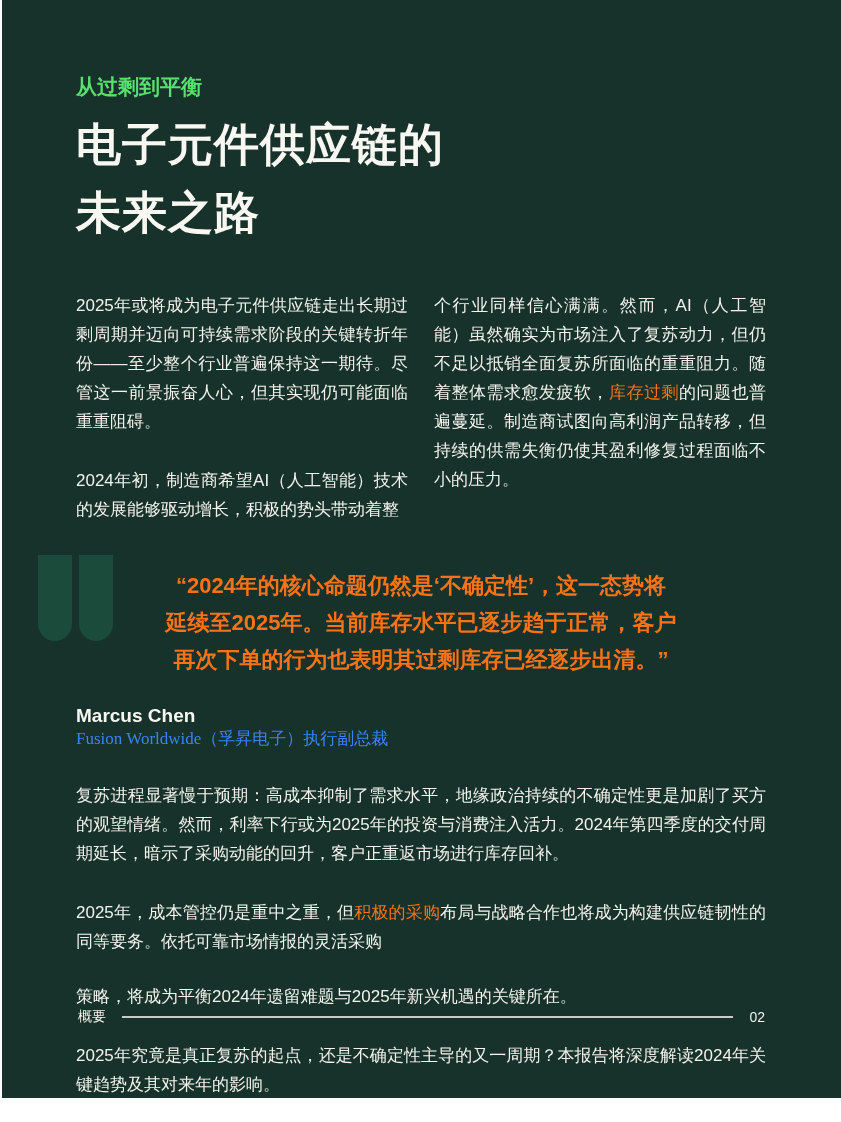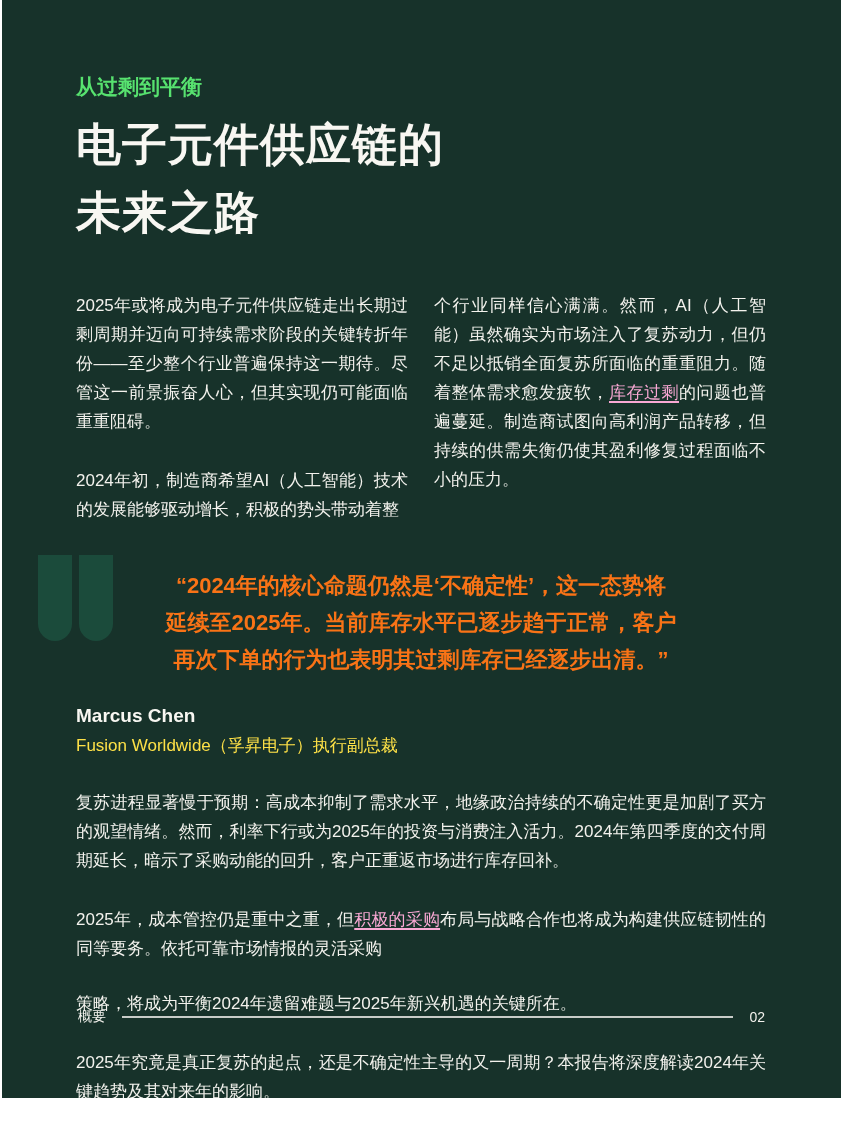--- a/index.html
+++ b/index.html
@@ -37,22 +37,21 @@
   .cols.bottom { margin-top:32px;flex-direction:column; }
   .col { flex:1; min-width:0; }
   p.body {
     font-size:17px; line-height:1.7;
     color:#f3f2ed;
     margin:0 0 30px 0;
     text-align:justify;
   }
   p.body:last-child { margin-bottom:0; }
   a.link, a.link:visited {
-    color:#f9a8d4;
-    text-decoration:underline;
+    color:#f97316;
     text-decoration-thickness:2px;
     text-underline-offset:3px;
     cursor:pointer;
   }
   .quote-wrap { position:relative; margin-top:44px; }
   .qmarks {
     position:absolute; left:-38px; top:-13px;
     display:flex; gap:7px;
     z-index:0;
   }
@@ -64,21 +63,21 @@
   .quote-text {
     position:relative; z-index:1;
     font-size:22px; font-weight:bold;
     color:#f97316;
     line-height:1.68;
     text-align:center;
     text-wrap:balance;
   }
   .attribution { margin-top:26px; }
   .author { font-size:19px; font-weight:bold; color:#f8f7f2; }
-  .role { font-size:17px; margin-top:7px; color:#fde047; }
+  .role { font-size:17px; color:#3b82f6;font-family:Liberation Serif, serif; }
   .footer {
     position:absolute;
     left:76px; right:76px; top:1008px;
     display:flex; align-items:center; gap:16px;
     font-size:14px; color:#f3f2ed;
   }
   .footer-line {
     flex:1; height:2px;
     background:#e8e8e4; opacity:0.85;
   }

